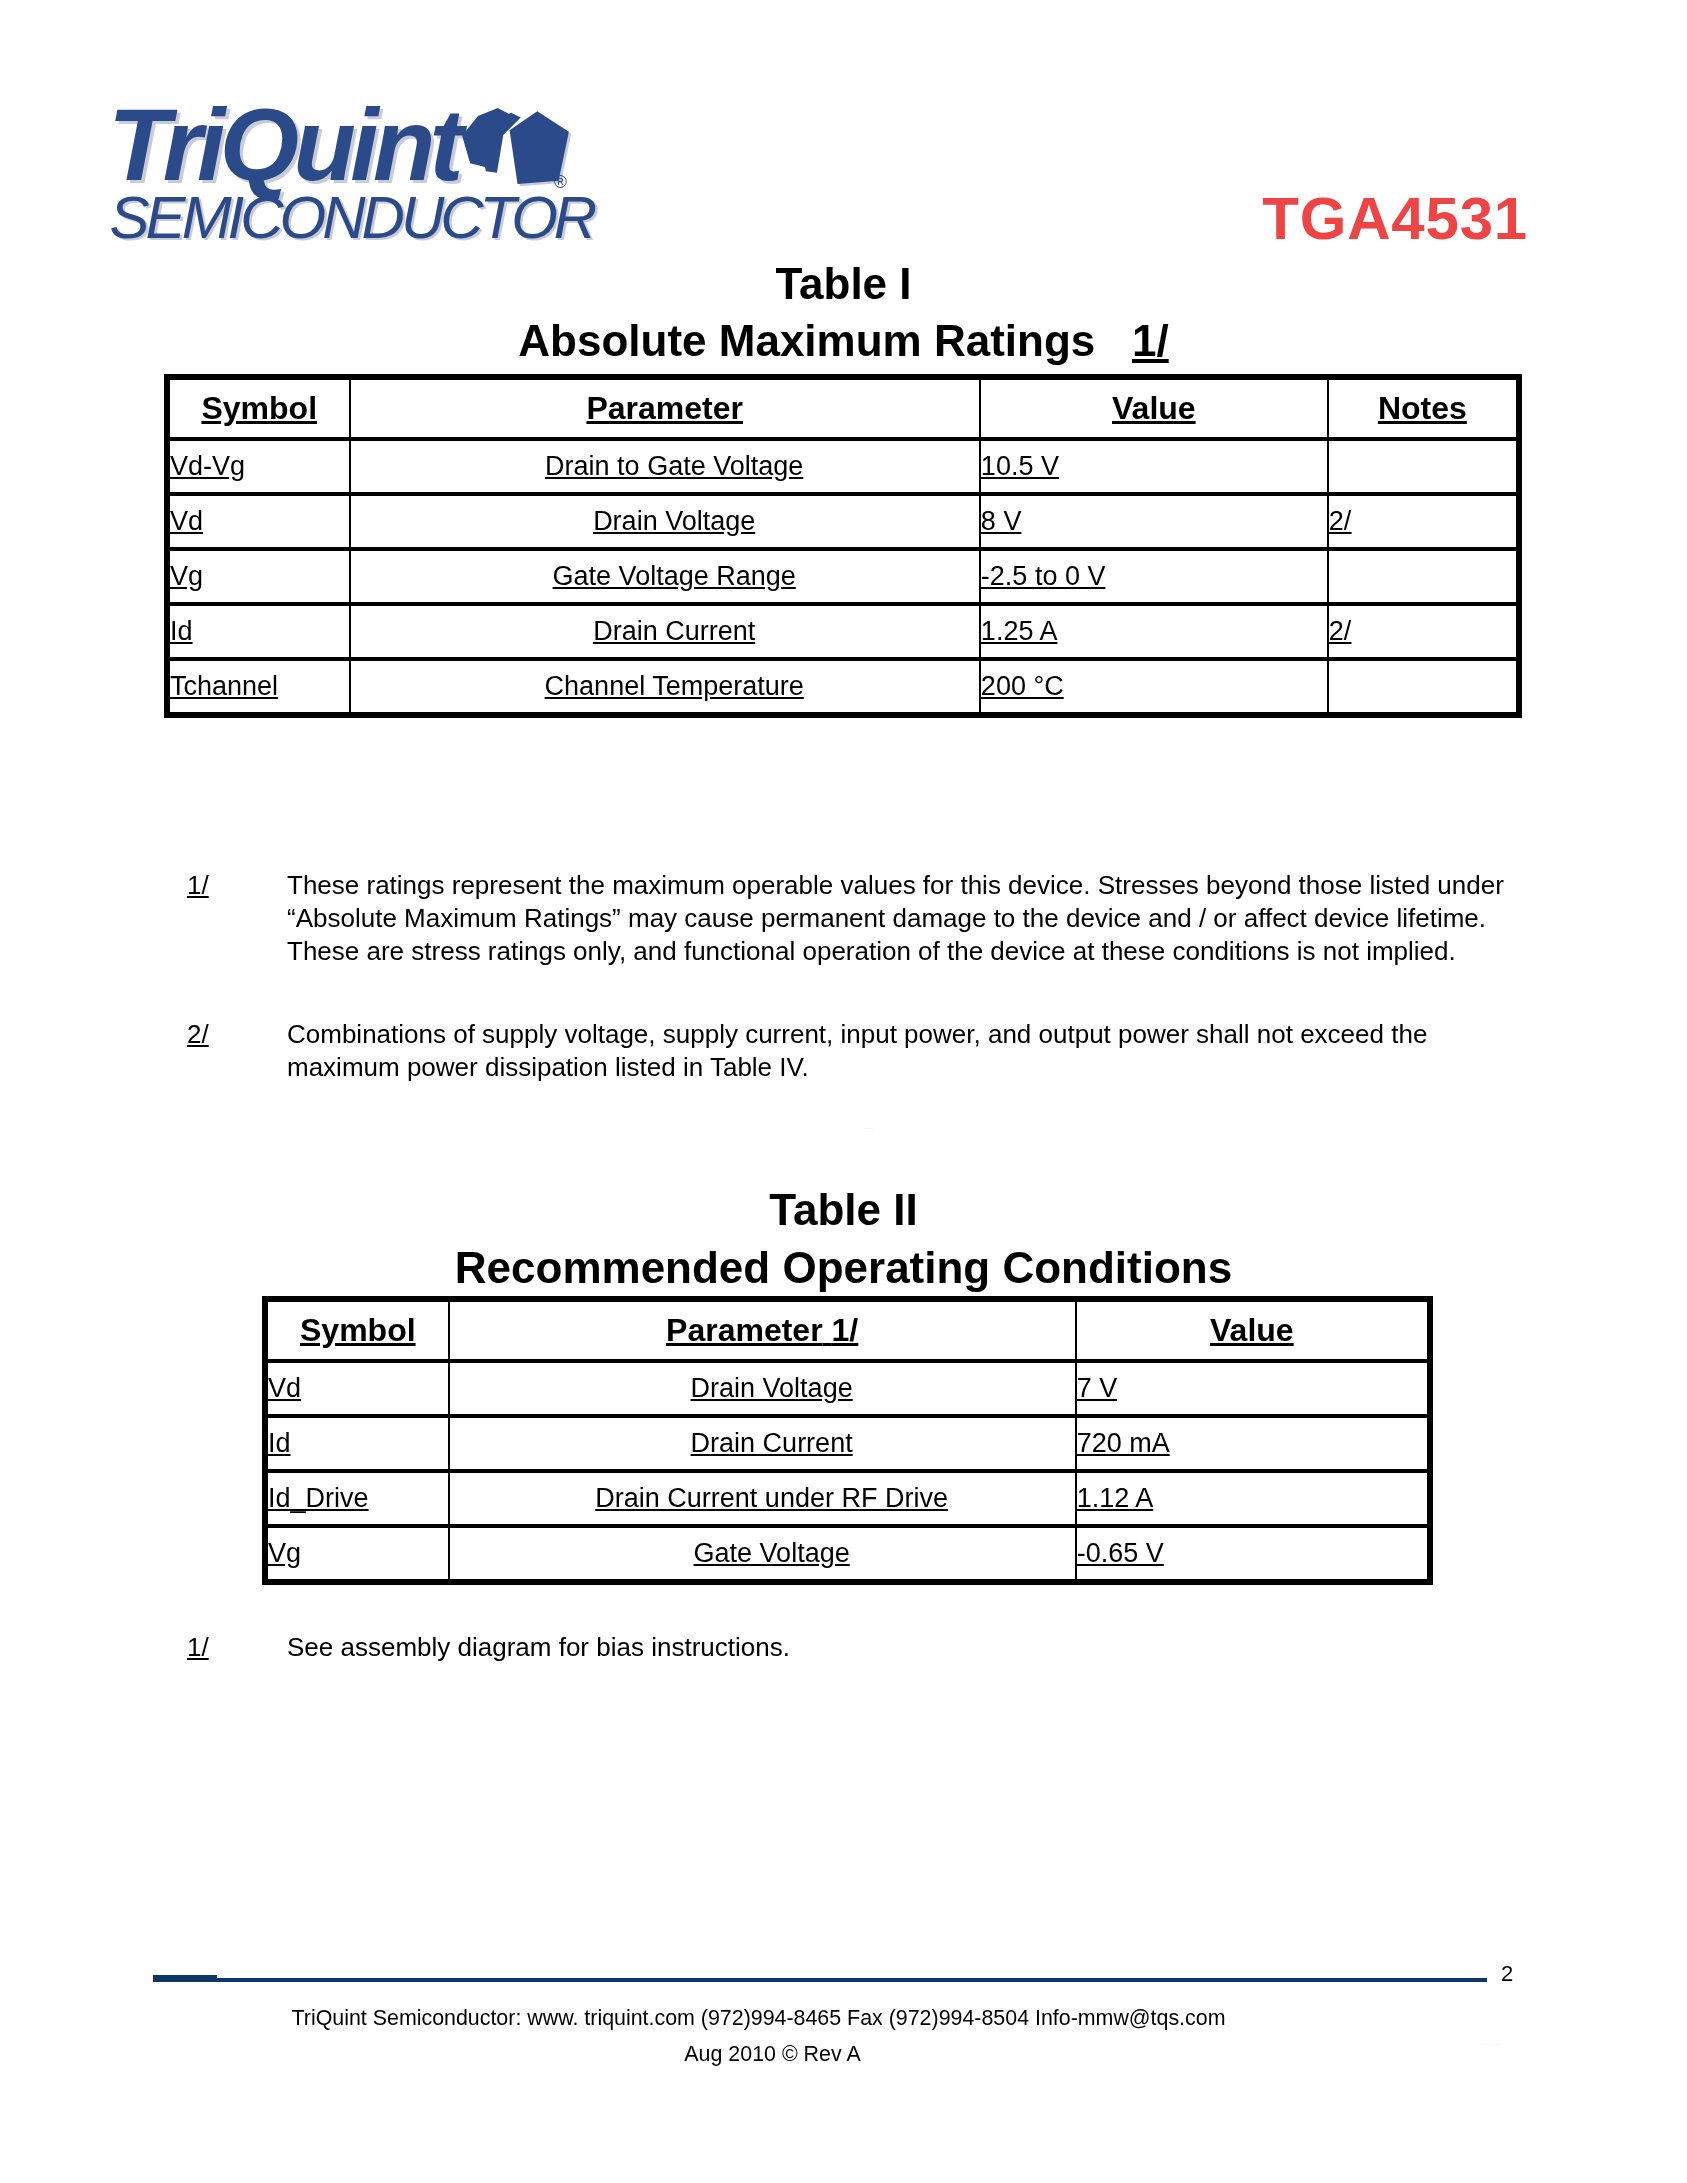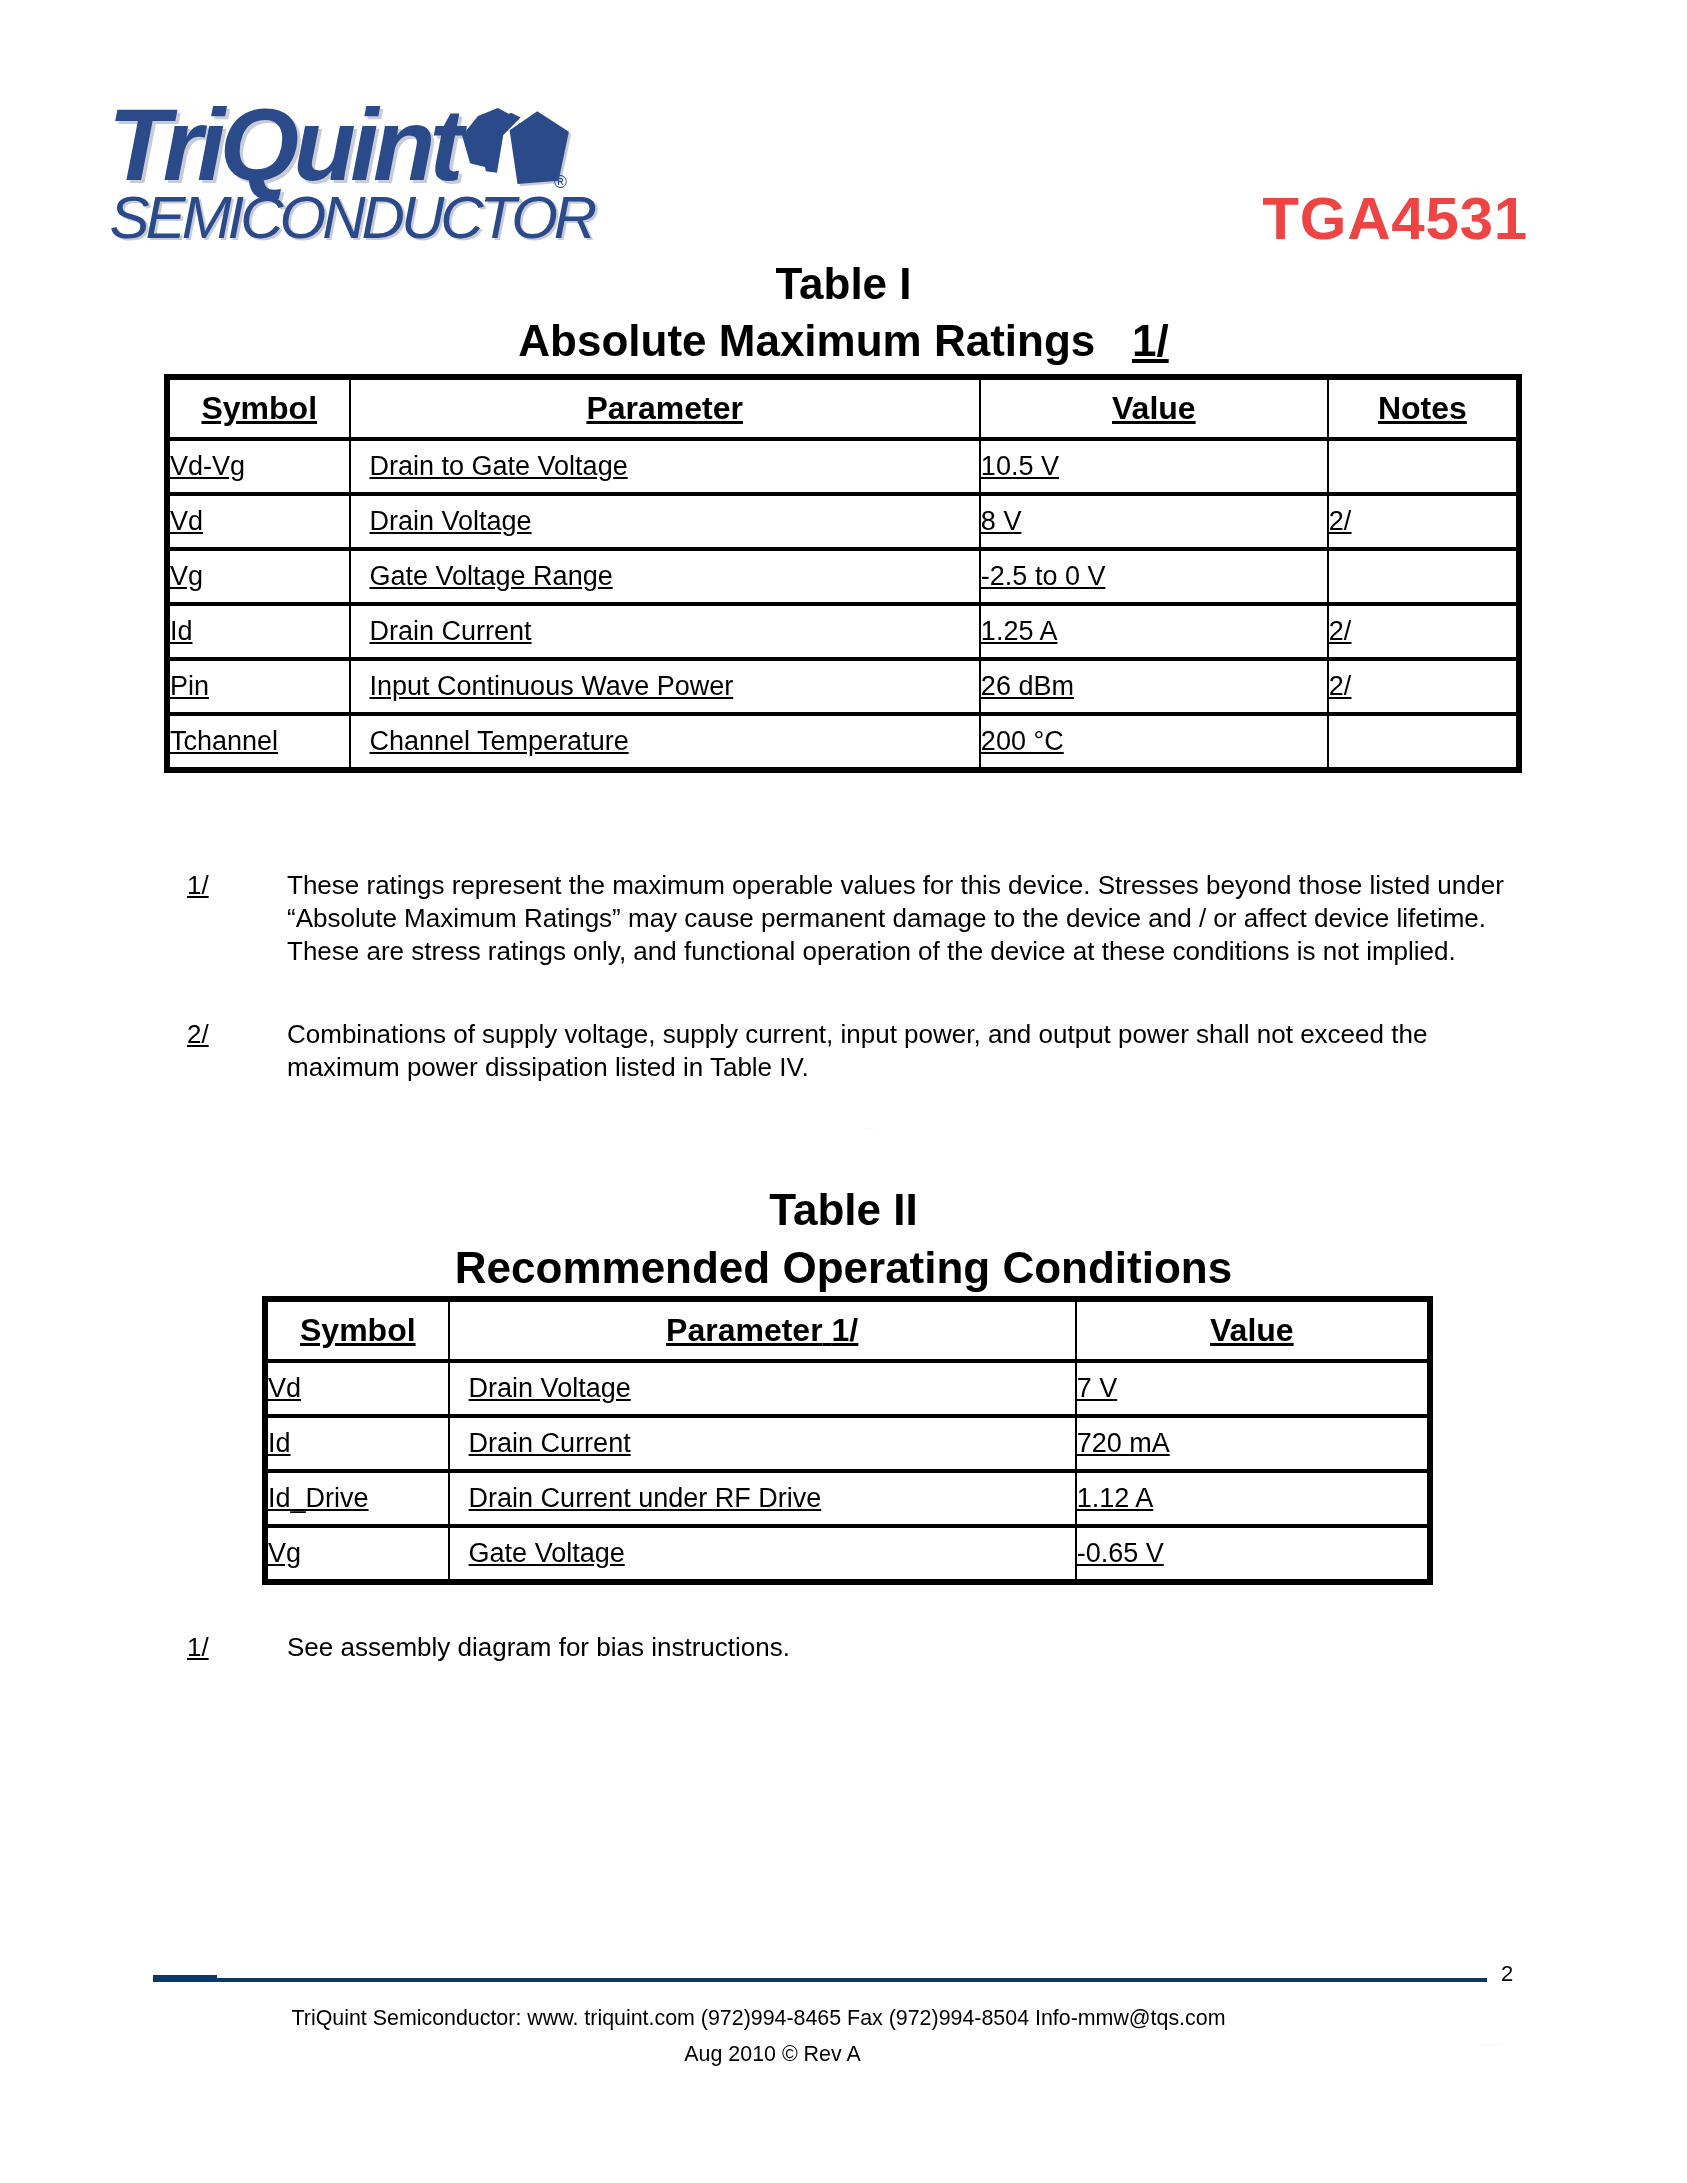--- a/index.html
+++ b/index.html
@@ -21,21 +21,21 @@
   .part-number { right:159px; top:184px; font-weight:bold; font-size:60px; color:#ef4444; letter-spacing:0.8px; }
 
   .title { left:0; width:1687px; text-align:center; font-weight:bold; font-size:44px; line-height:1; }
   .u { text-decoration:underline; }
 
   table.spec { position:absolute; border-collapse:collapse; border:6.4px solid #000;text-decoration:underline; }
   table.spec th, table.spec td { border:2.4px solid #000; padding:0; font-size:27px; height:51px; }
   table.spec tr { border-bottom:4px solid #000; }
   table.spec th { font-weight:bold; font-size:32px; height:57px; text-align:center; }
   table.spec td.c { text-align:left; }
-  table.spec td.l { text-align:left; padding-left:19px; }
+  table.spec td.l { text-align:center; padding-left:19px; }
 
   .note { font-size:26px; line-height:33px; }
   .note-num { position:absolute; left:187px; text-decoration:underline; }
   .note-text { position:absolute; left:287px; width:1239px; }
 
   .footer-line { left:153px; top:1978px; width:1334px; height:4px; background:#0b3868; }
   .footer-line2 { left:153px; top:1975px; width:64px; height:3.2px; background:#0b3868; }
   .page-num { left:1501px; top:1961px; font-size:22px; }
   .footer-text { left:0; width:1517px; text-align:center; font-size:21.4px; }
   .faint { color:#cfcfcf; font-size:4.8px; }
@@ -91,26 +91,20 @@
   <tr>
     <td class="c">Vg</td>
     <td class="l">Gate Voltage Range</td>
     <td class="c">-2.5 to 0 V</td>
     <td class="c u"></td>
   </tr>
   <tr>
     <td class="c">Id</td>
     <td class="l">Drain Current</td>
     <td class="c">1.25 A</td>
-    <td class="c u">2/</td>
-  </tr>
-  <tr>
-    <td class="c">Pin</td>
-    <td class="l">Input Continuous Wave Power</td>
-    <td class="c">26 dBm</td>
     <td class="c u">2/</td>
   </tr>
   <tr>
     <td class="c">Tchannel</td>
     <td class="l">Channel Temperature</td>
     <td class="c">200 °C</td>
     <td class="c u"></td>
   </tr>
 </tbody>
   </table>

